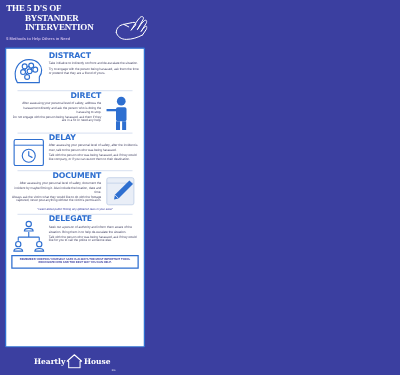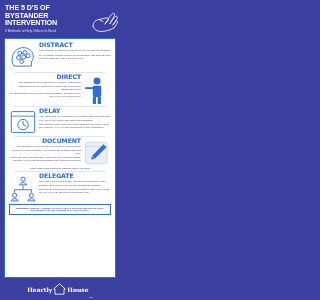--- a/index.html
+++ b/index.html
@@ -15,25 +15,25 @@
 
   
   .header { position:relative; height:36px; padding:4px 4px 0 5px; }
   .title {
     color:#ffffff;
     font-weight:bold;
     font-size:7.4px;
     line-height:7.6px;
     letter-spacing:-0.1px;
     text-transform:uppercase;
-    font-family:Liberation Sans, sans-serif;
+    font-family:Liberation Serif, serif;
     width:78px;
   }
   .title-l1 { font-size:7.2px; }
-  .title-l2 { font-size:7.2px; }
+  .title-l2 { font-size:7.2px;margin-left:15px; }
   .subtitle {
     color:#c9b9e8;
     font-size:3.1px;
     font-weight:bold;
     margin-top:2.2px;
     letter-spacing:0.05px;
     width:78px;
   }
   .hand-icon { position:absolute; right:2px; top:9px; width:30px; height:24px; }
 

